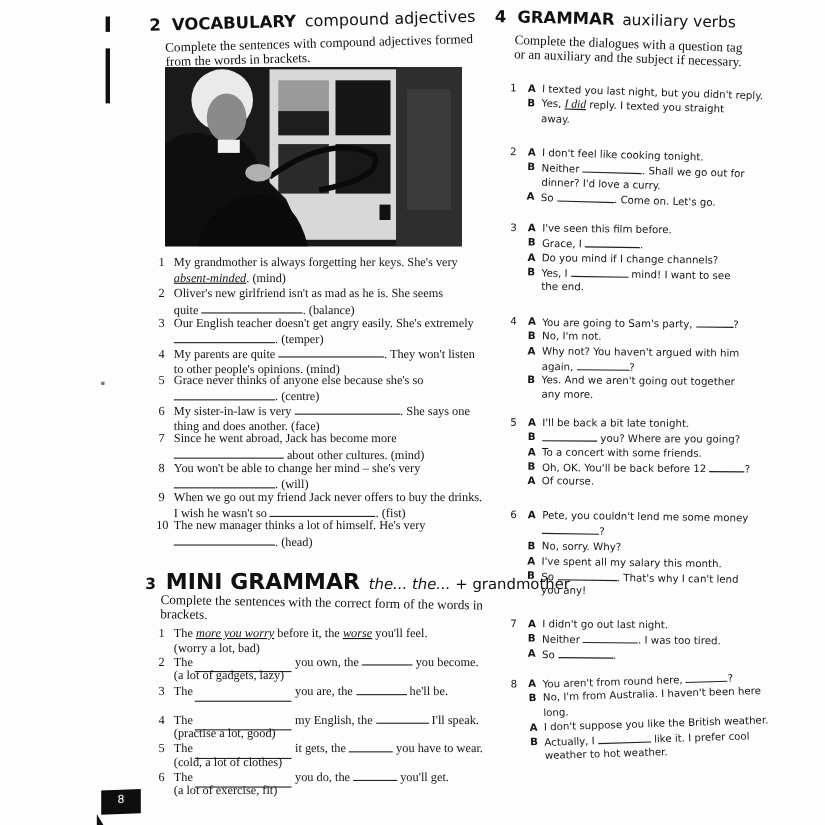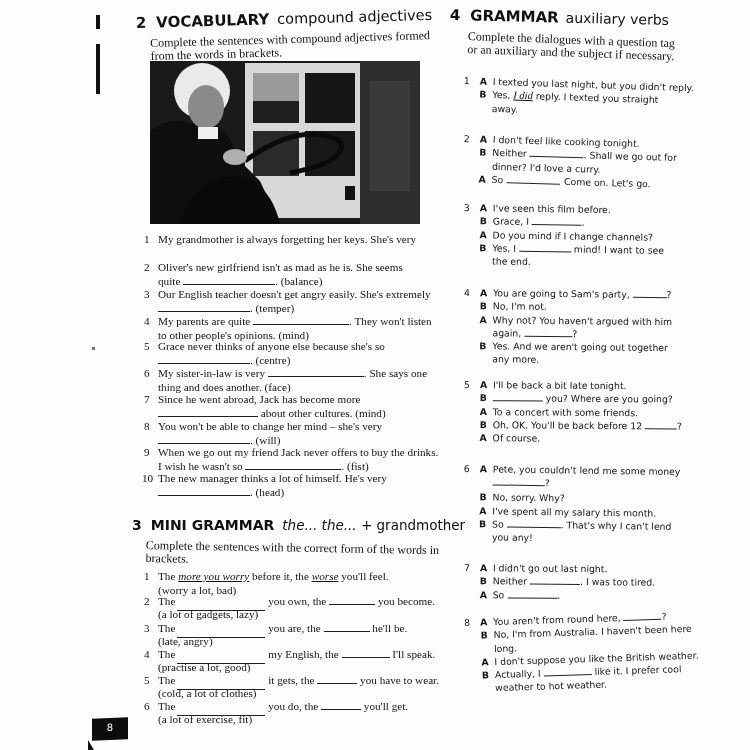--- a/index.html
+++ b/index.html
@@ -82,20 +82,21 @@
       <rect x="48" y="66" width="20" height="12" fill="#f0f0f0"></rect>
       <path d="M30,163 Q40,120 85,115 Q120,120 130,163 Z" fill="#0a0a0a"></path>
       <path d="M95,100 Q150,60 190,80 Q200,100 140,112" stroke="#0a0a0a" stroke-width="5" fill="none"></path>
       <ellipse cx="85" cy="96" rx="12" ry="8" fill="#b0b0b0"></ellipse>
     </svg>
   </div>
 
   <div class="serif">
     <div class="item" style="top:233px;">
       <span class="n">1</span><span>My grandmother is always forgetting her keys. She's very</span>
+      <span class="cont"><span class="ans">absent-minded</span><span>. (mind)</span></span>
     </div>
     <div class="item" style="top:261px;">
       <span class="n">2</span><span>Oliver's new girlfriend isn't as mad as he is. She seems</span>
       <span class="cont"><span>quite </span><span class="blank" style="width:92px;"></span><span>. (balance)</span></span>
     </div>
     <div class="item" style="top:288px;">
       <span class="n">3</span><span>Our English teacher doesn't get angry easily. She's extremely</span>
       <span class="cont"><span class="blank" style="width:92px;"></span><span>. (temper)</span></span>
     </div>
     <div class="item" style="top:315px;">
@@ -123,21 +124,21 @@
       <span class="cont"><span>I wish he wasn't so </span><span class="blank" style="width:96px;"></span><span>. (fist)</span></span>
     </div>
     <div class="item" style="top:472px; left:142px;">
       <span class="n" style="width:16px;">10</span><span>The new manager thinks a lot of himself. He's very</span>
       <span class="cont" style="padding-left:16px;"><span class="blank" style="width:92px;"></span><span>. (head)</span></span>
     </div>
   </div>
 
   <div class="sec-head" style="left:132px; top:516px;">
     <span class="sec-num" style="font-size:14px;">3</span>
-    <span class="sec-kw" style="font-size:14px; margin-left:5px;">MINI GRAMMAR</span>
+    <span class="sec-kw" style="font-size:20px; margin-left:5px;">MINI GRAMMAR</span>
     <span class="sec-sub" style="font-size:13.5px; margin-left:4px;"><i>the... the...</i><span> + grandmother</span></span>
   </div>
 
   <div class="instr" style="left:146px; top:539px; transform:rotate(1deg); transform-origin:left top;">
     <div>Complete the sentences with the correct form of the words in</div>
     <div>brackets.</div>
   </div>
 
   <div class="serif">
     <div class="item" style="top:570px;">
@@ -145,21 +146,20 @@
       <span class="cont">(worry a lot, bad)</span>
     </div>
 
     <div class="item" style="top:595px; width:300px;">
       <span class="n">2</span><span>The</span><span class="blank" style="width:88px; margin-left:2px; vertical-align:-6px;"></span><span> you own, the </span><span class="blank" style="width:46px;"></span><span> you become.</span>
       <span class="cont" style="margin-top:-3px;">(a lot of gadgets, lazy)</span>
     </div>
 
     <div class="item" style="top:622px; width:300px;">
       <span class="n">3</span><span>The</span><span class="blank" style="width:88px; margin-left:2px; vertical-align:-6px;"></span><span> you are, the </span><span class="blank" style="width:46px;"></span><span> he'll be.</span>
-      <span class="cont" style="margin-top:-3px;">(late, angry)</span>
     </div>
 
     <div class="item" style="top:648px; width:300px;">
       <span class="n">4</span><span>The</span><span class="blank" style="width:88px; margin-left:2px; vertical-align:-6px;"></span><span> my English, the </span><span class="blank" style="width:48px;"></span><span> I'll speak.</span>
       <span class="cont" style="margin-top:-3px;">(practise a lot, good)</span>
     </div>
 
     <div class="item" style="top:674px; width:300px;">
       <span class="n">5</span><span>The</span><span class="blank" style="width:88px; margin-left:2px; vertical-align:-6px;"></span><span> it gets, the </span><span class="blank" style="width:40px;"></span><span> you have to wear.</span>
       <span class="cont" style="margin-top:-3px;">(cold, a lot of clothes)</span>

